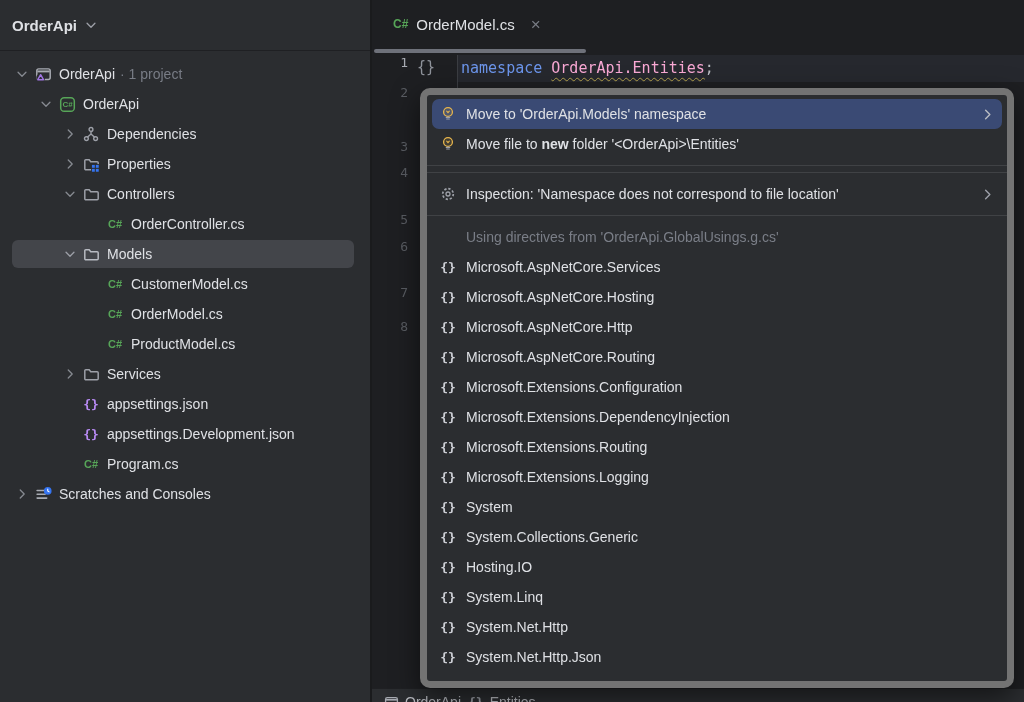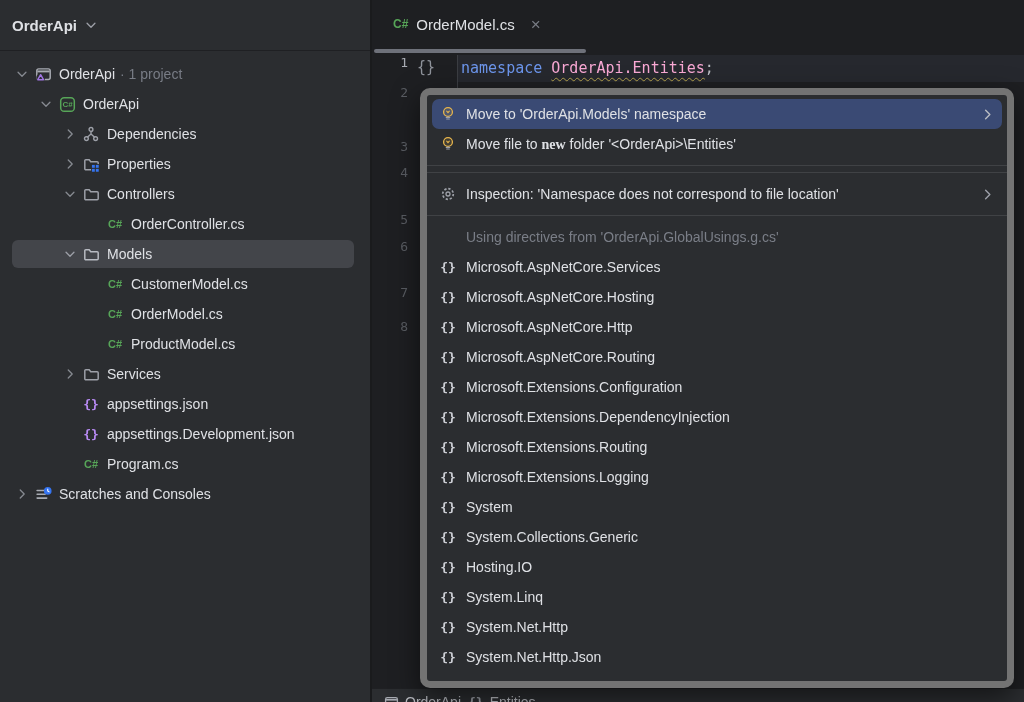--- a/index.html
+++ b/index.html
@@ -93,21 +93,21 @@
   .prow .plabel { white-space:nowrap; overflow:hidden; }
   .prow .pchev { margin-left:auto; display:flex; }
   .prow.selected { margin:0 5px; padding:0 7px; background:#3A4A74; border-radius:7px; }
   .psep { border-top:1px solid #404245; margin:6px 0; }
   .pheader { height:30px; display:flex; align-items:center; padding-left:39px; color:#7A7E87; white-space:nowrap; }
   .uitem { height:30px; display:flex; align-items:center; padding:0 12px; }
   .uitem .ubraces {
     width:18px; flex:0 0 18px; margin-right:9px; text-align:center;
     color:#CED0D6; font-family:"DejaVu Sans Mono", monospace; font-size:13px; font-weight:700;
   }
-  .bold { font-weight:700;font-family:Liberation Serif, serif; }
+  .bold { font-weight:700; }
   svg { display:block; }
 </style>
 </head>
 <body>
 
 <div class="app">
 
   <div class="left-panel">
     <div class="panel-header">
       <span class="title">OrderApi</span>

